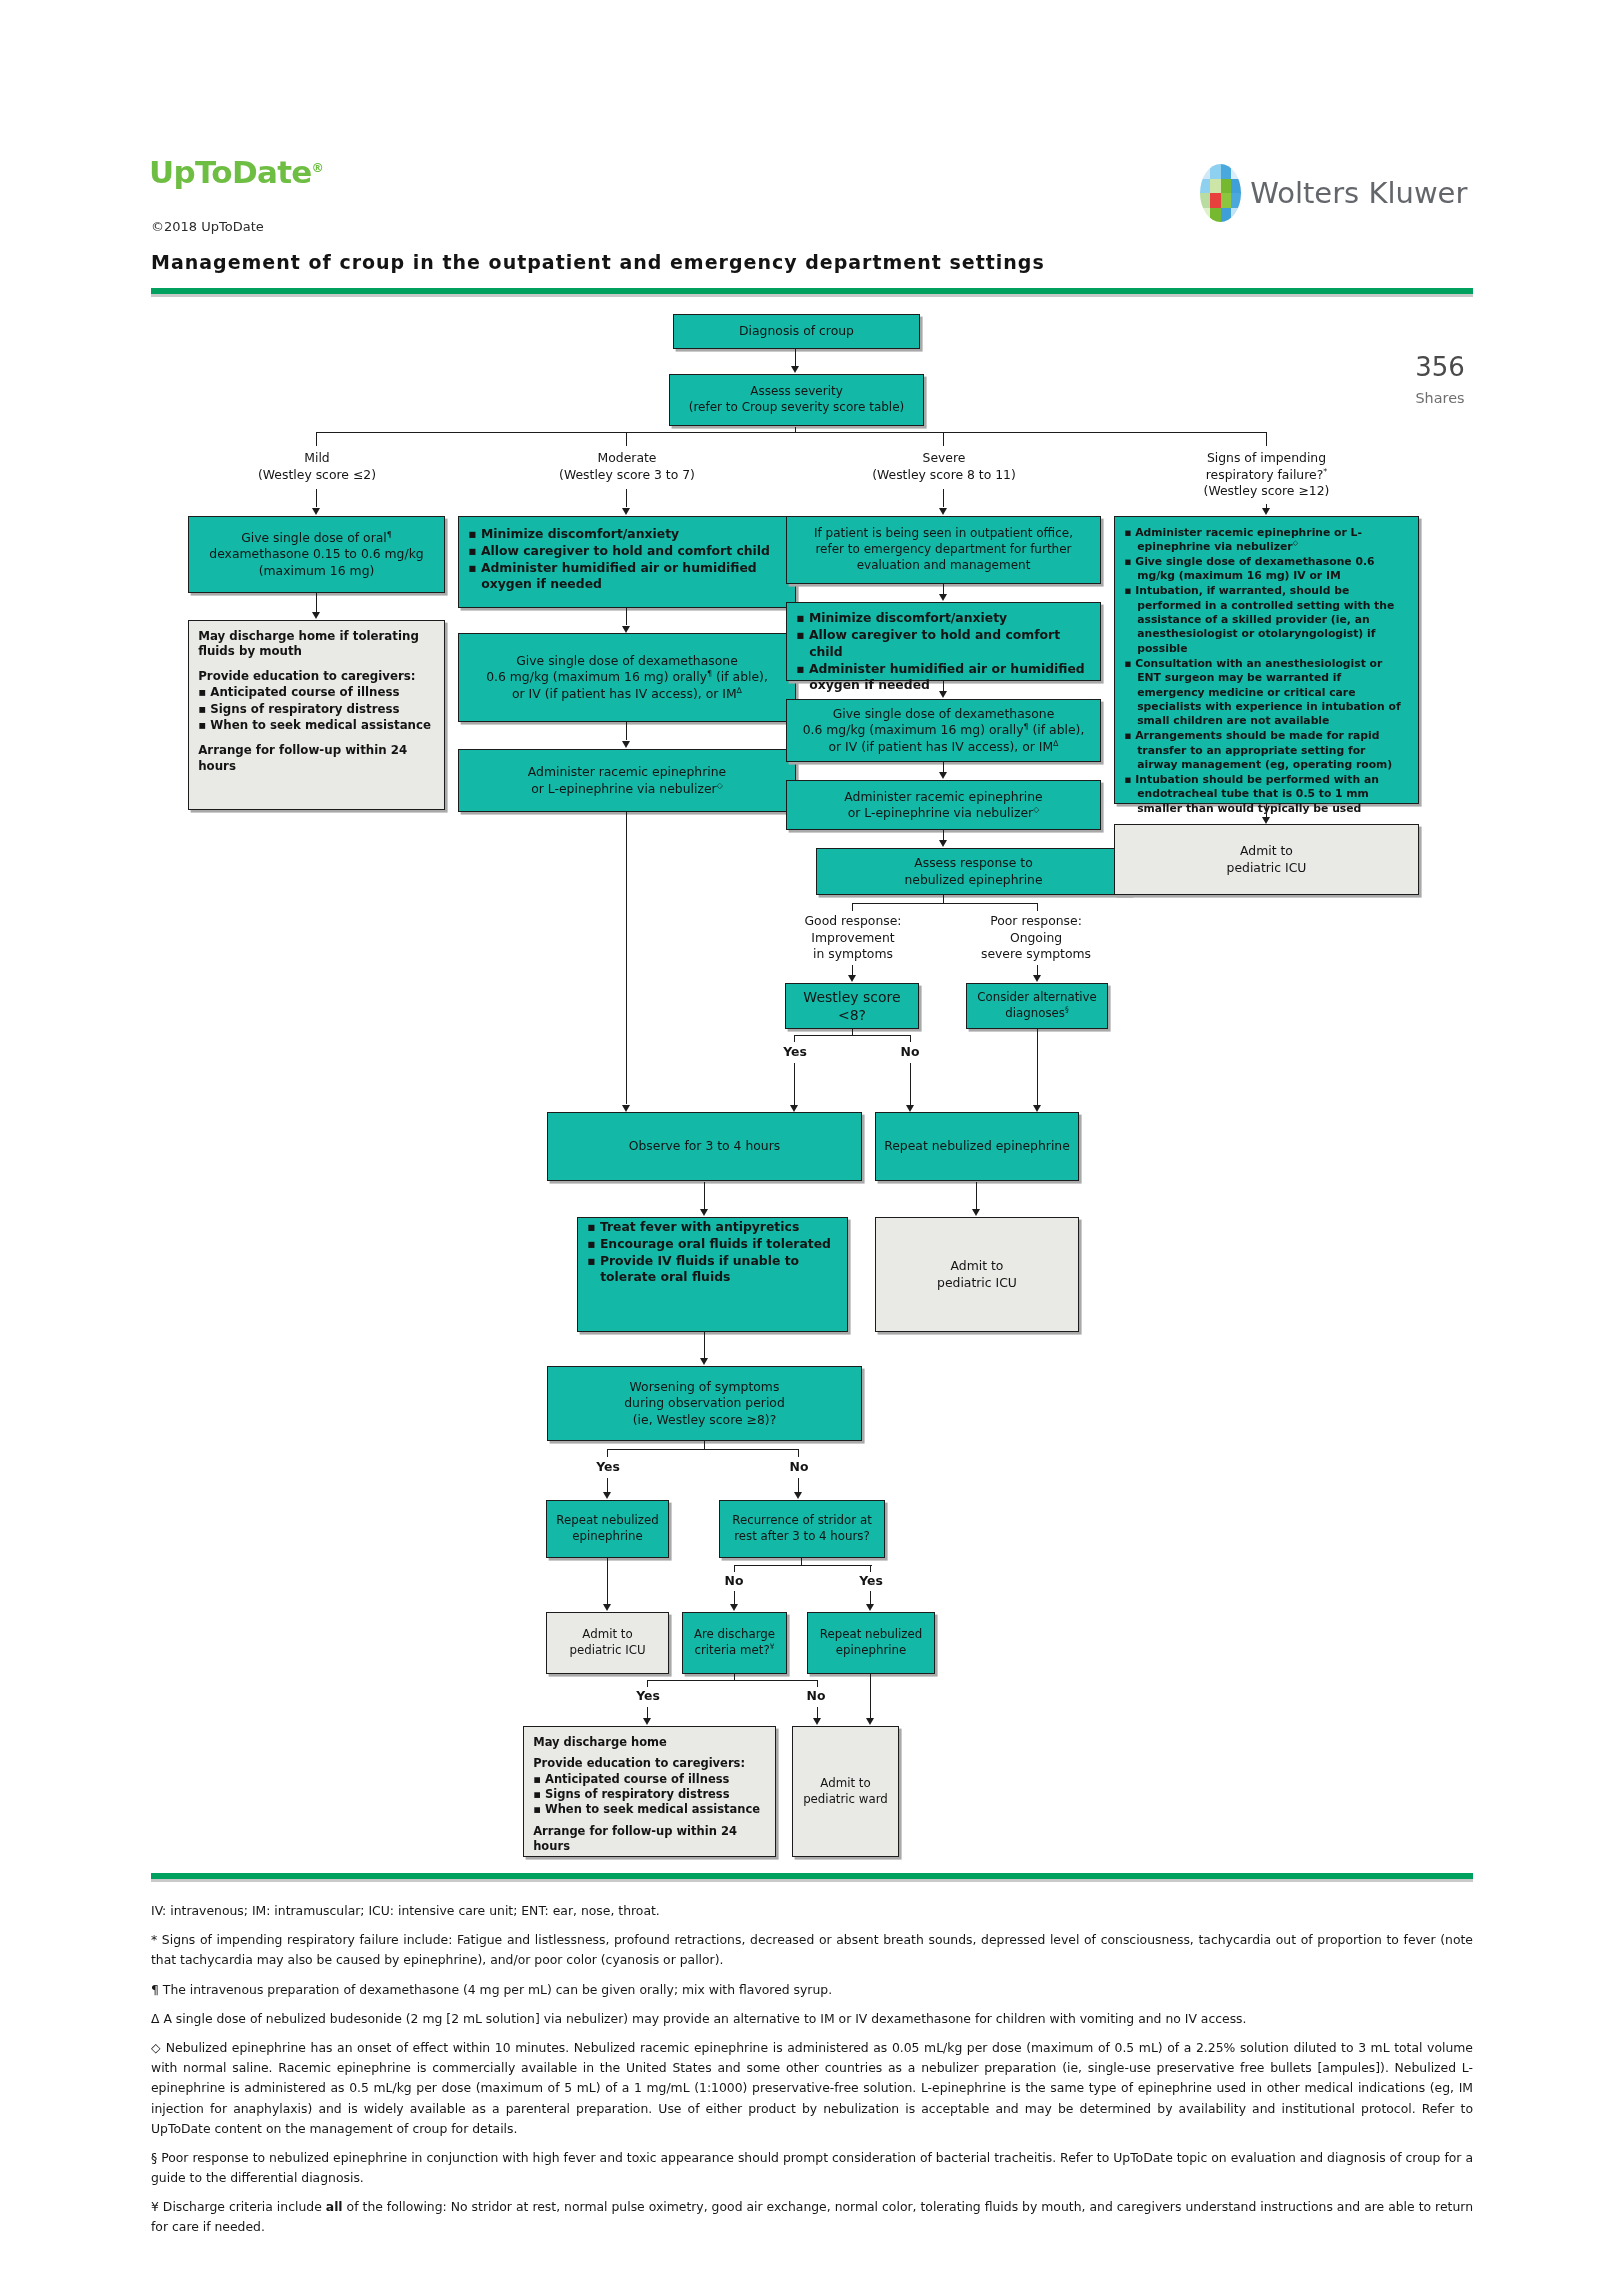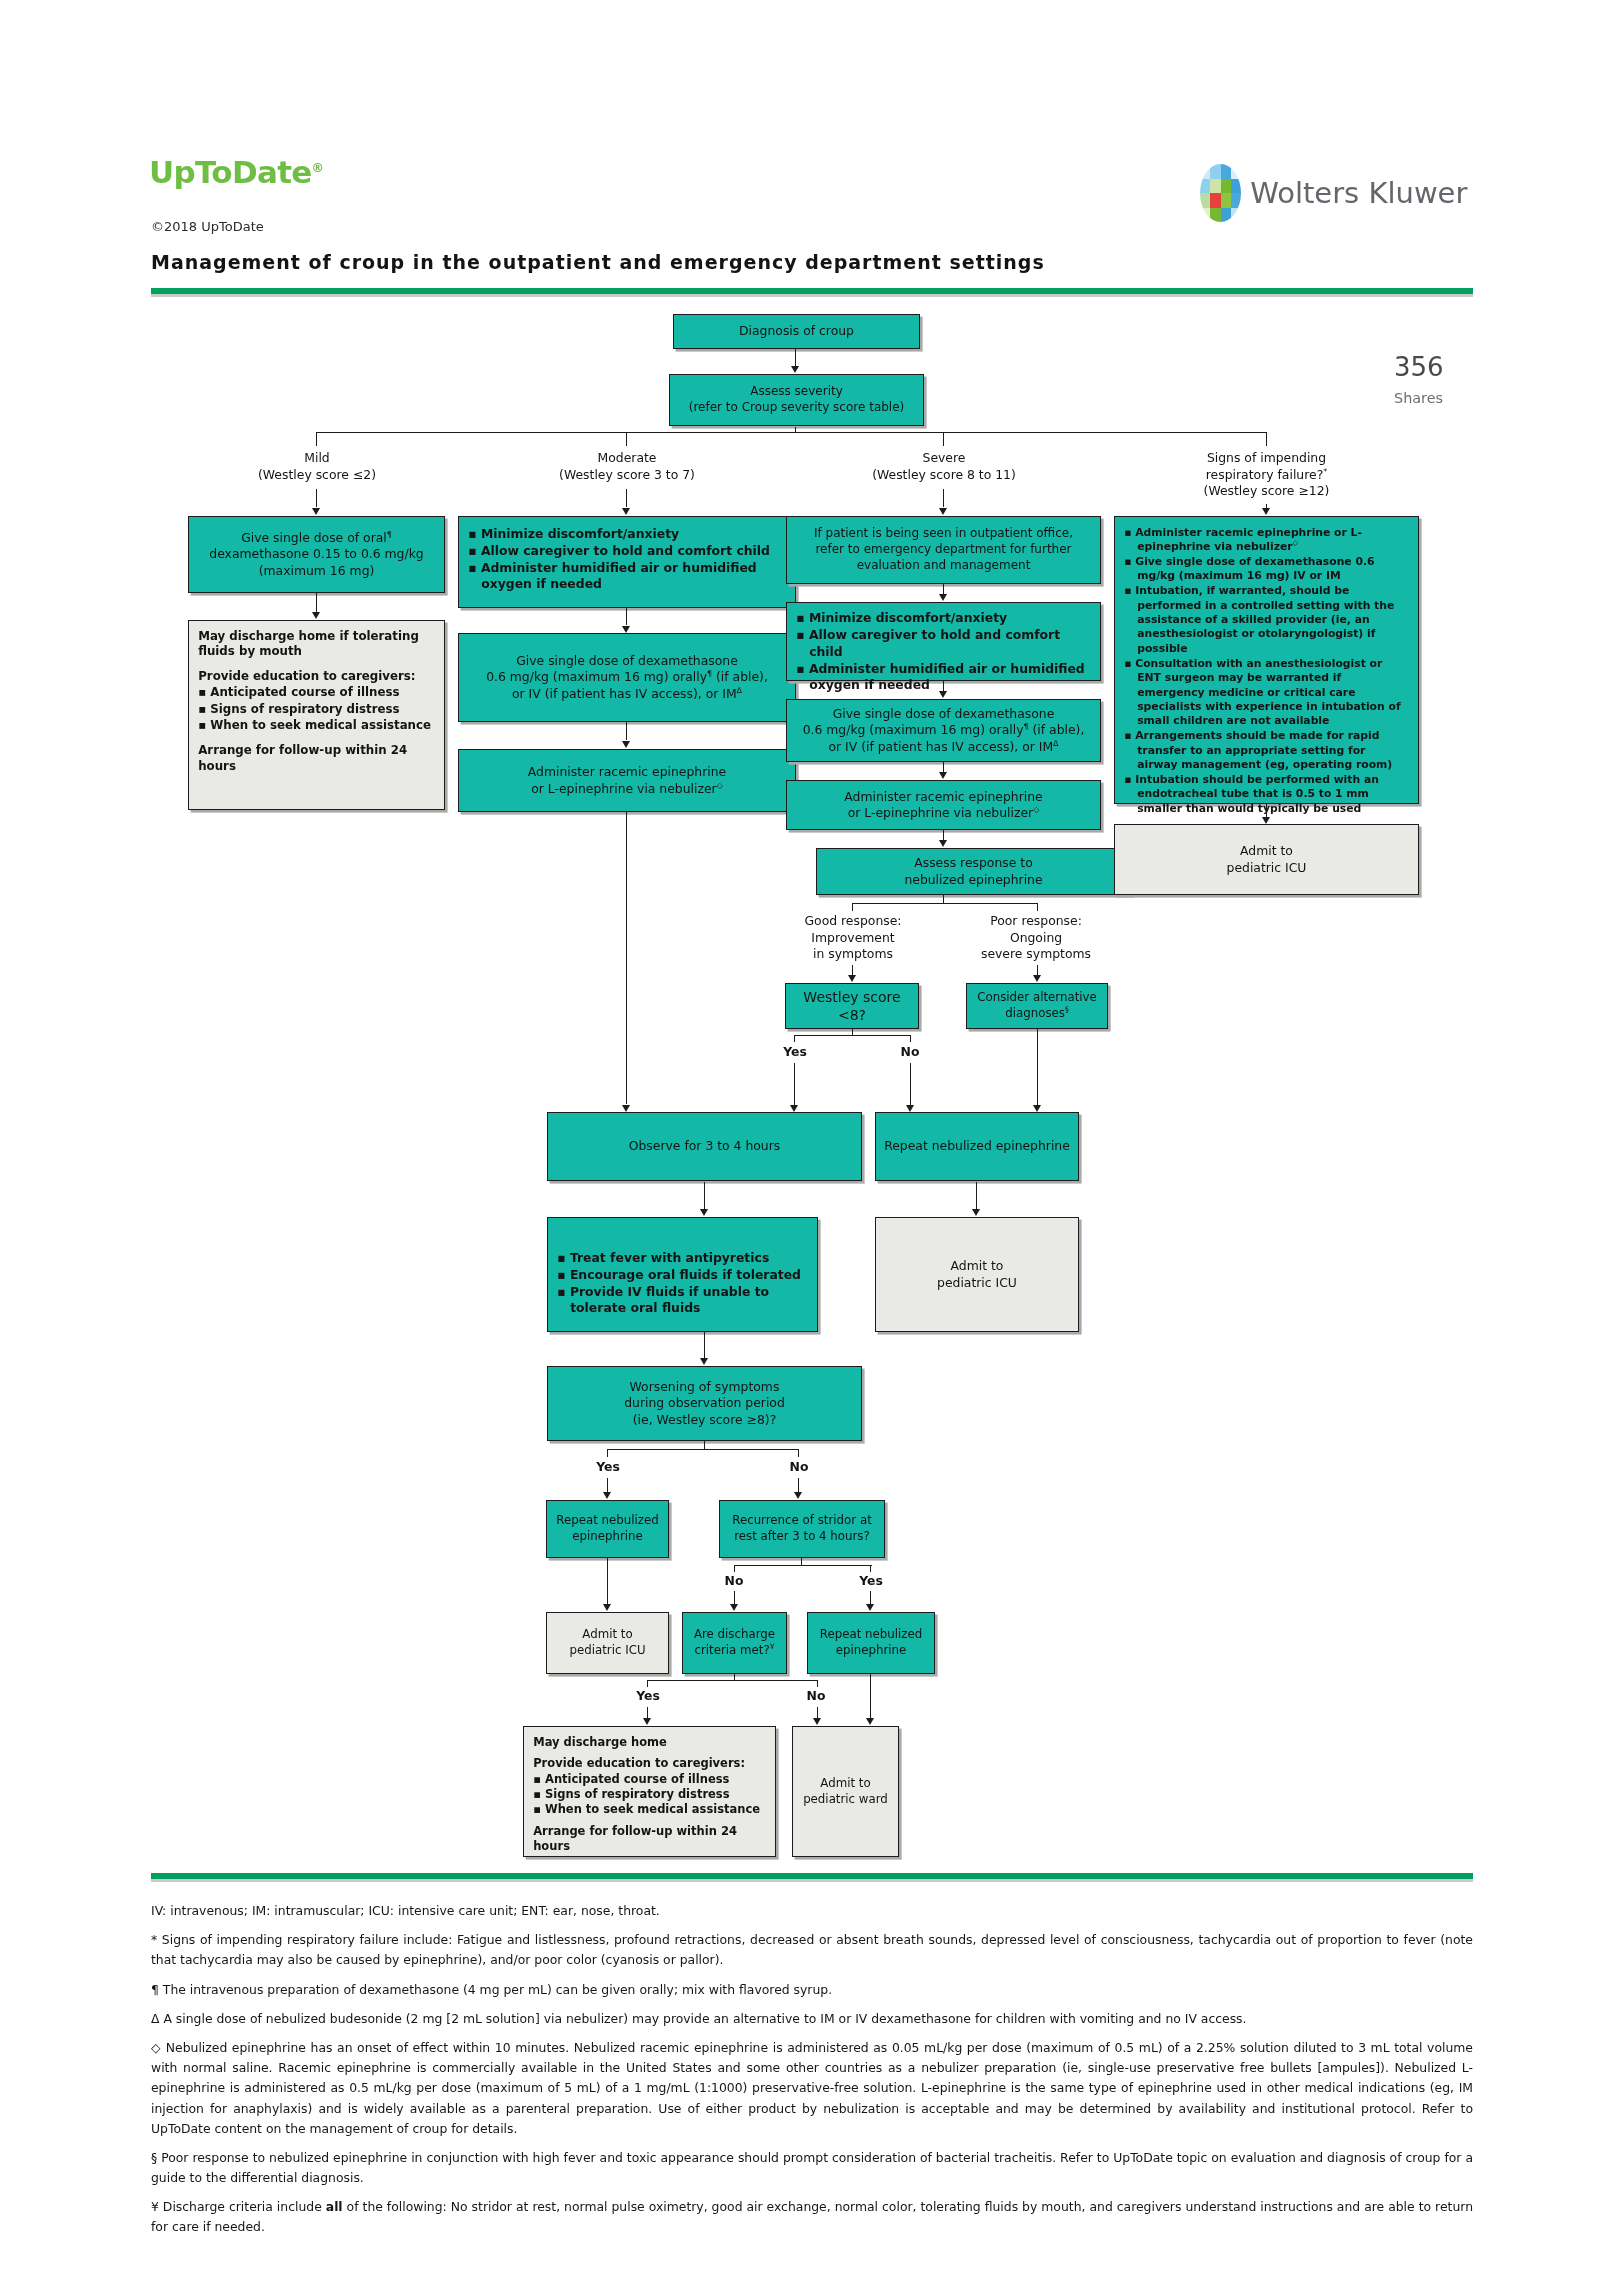--- a/index.html
+++ b/index.html
@@ -21,21 +21,21 @@
   .wk-globe i:nth-child(7){background:#76b82f;} .wk-globe i:nth-child(8){background:#3f9fd8;}
   .wk-globe i:nth-child(9){background:#b9dca0;} .wk-globe i:nth-child(10){background:#e8403c;}
   .wk-globe i:nth-child(11){background:#8cc63e;} .wk-globe i:nth-child(12){background:#4aa8dd;}
   .wk-globe i:nth-child(13){background:#dff0cc;} .wk-globe i:nth-child(14){background:#76b82f;}
   .wk-globe i:nth-child(15){background:#3f9fd8;} .wk-globe i:nth-child(16){background:#bfe3f7;}
   .wk-name{font-size:29px;color:var(--wk-gray);}
   .title{position:absolute;left:151px;top:251px;font-size:19px;font-weight:bold;
          letter-spacing:1px;color:#141414;}
   .rule{position:absolute;left:151px;width:1322px;height:5.9px;background:var(--rule-green);}
   .rule-shadow{position:absolute;left:151px;width:1322px;height:2.6px;background:#c9c9c9;}
-  .shares{position:absolute;left:1394px;top:352px;width:92px;text-align:left;cursor:pointer;}
+  .shares{position:absolute;left:1394px;top:352px;width:92px;text-align:center;cursor:pointer;}
   .shares .n{font-size:26px;color:#4a4a4a;}
   .shares .s{font-size:14.4px;color:#6e6e6e;margin-top:8px;}
 
   
   .box{position:absolute;box-sizing:border-box;border:1.3px solid var(--ink);background:#14b8a6;
        box-shadow:2.6px 2.6px 0 #a9a9a9;font-size:12.4px;line-height:1.32;color:#141414;}
   .box.gray{background:var(--box-gray);}
   .box.center{display:flex;flex-direction:column;justify-content:center;text-align:center;
               padding:5.2px 6.5px;}
   .box.left{padding:7.9px 9.2px;font-weight:bold;}
@@ -266,21 +266,21 @@
     <div>Observe for 3 to 4 hours</div>
   </div>
   <div class="box center" style="left:875px;top:1112px;width:204px;height:69px">
     <div>Repeat nebulized epinephrine</div>
   </div>
   <div class="vl" style="left:704px;top:1182px;height:27.5px"></div>
   <div class="ah" style="left:700px;top:1209px"></div>
   <div class="vl" style="left:976px;top:1182px;height:27.5px"></div>
   <div class="ah" style="left:972px;top:1209px"></div>
 
-  <div class="box left" style="left:547px;top:1217px;width:271px;height:115px;padding-top:31px">
+  <div class="box left" style="left:577px;top:1217px;width:271px;height:115px;padding-top:0">
     <div class="bullet">▪ Treat fever with antipyretics</div>
     <div class="bullet">▪ Encourage oral fluids if tolerated</div>
     <div class="bullet">▪ Provide IV fluids if unable to tolerate oral fluids</div>
   </div>
   <div class="box center gray" style="left:875px;top:1217px;width:204px;height:115px">
     <div>Admit to</div>
     <div>pediatric ICU</div>
   </div>
 
   <div class="vl" style="left:704px;top:1332px;height:26px"></div>

